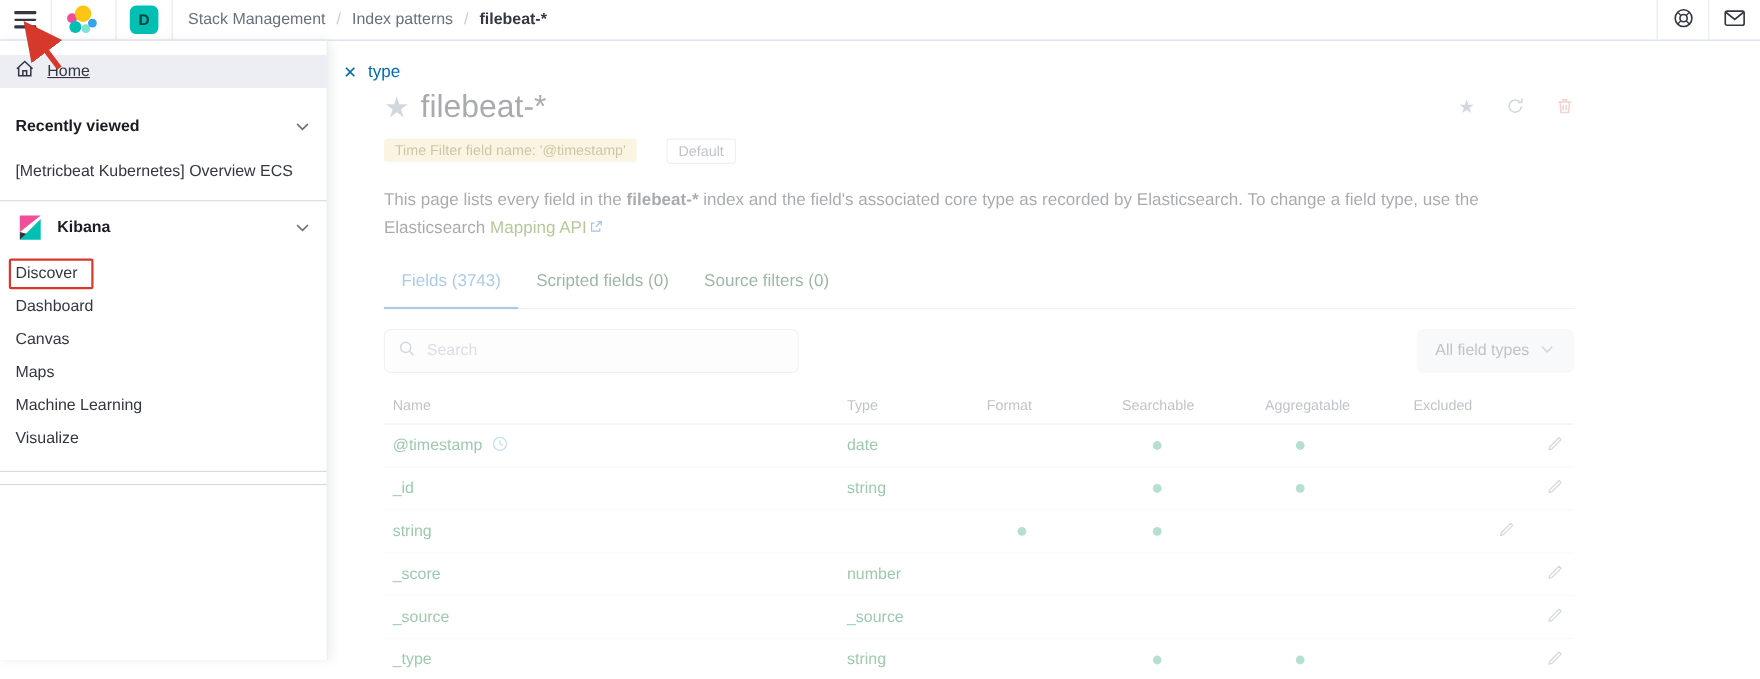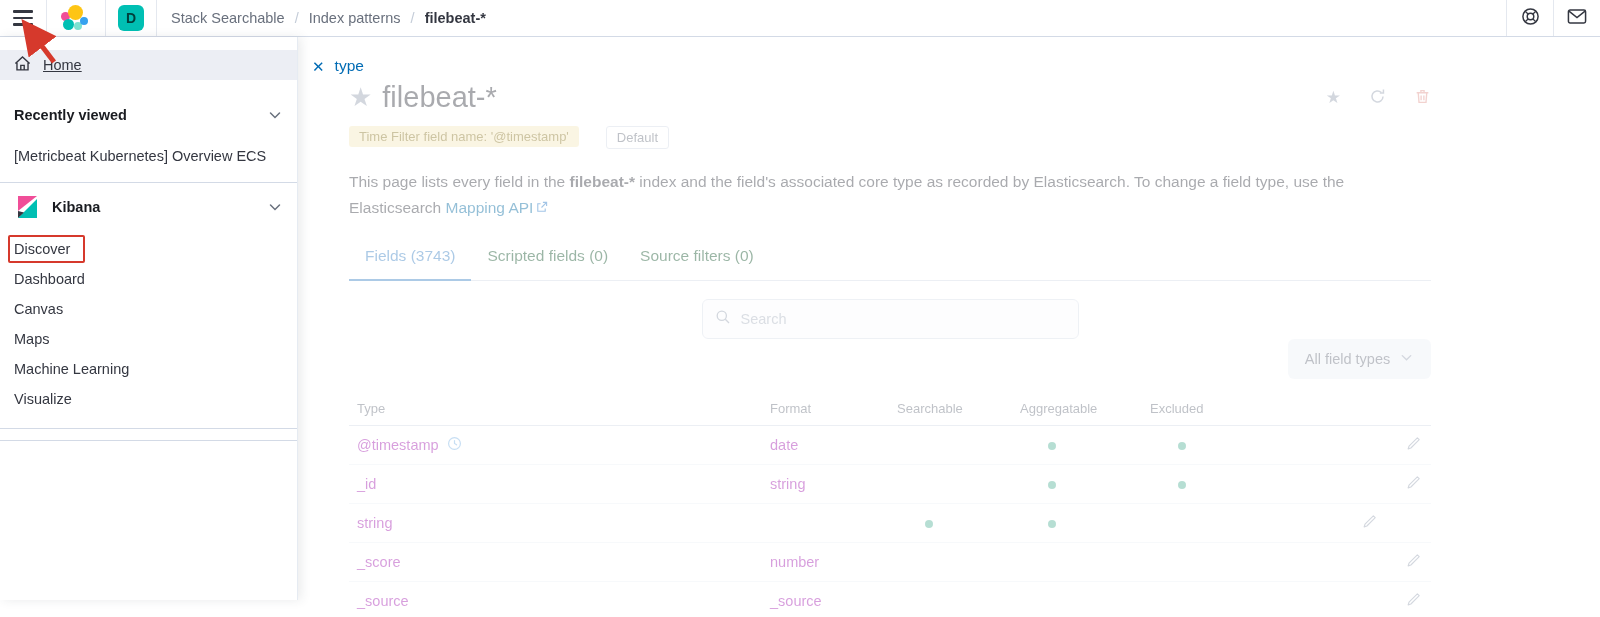--- a/index.html
+++ b/index.html
@@ -74,44 +74,44 @@
   .act-star { font-size:17px; color:#98a2b3; }
   .act-refresh { color:#98a2b3; }
   .act-trash { color:#e1968f; }
 
   .badge-row { margin-top:12px; display:flex; align-items:flex-start; gap:27px; }
   .badge { font-size:13px; padding:3px 10px; border-radius:3px; white-space:nowrap; }
   .badge.warning { background:#f5e8bd; color:#8a7626; }
   .badge.default { background:#fff; border:1px solid #d3dae6; color:#69707d; }
 
   .desc { margin-top:20px; font-size:15.5px; line-height:1.65; color:#343741; max-width:1035px; }
-  .desc .link { color:#0369a1; cursor:pointer; text-decoration:none; }
+  .desc .link { color:#4d7c0f; cursor:pointer; text-decoration:none; }
   .link-icon { color:#2476c6; margin-left:2px; vertical-align:-1px; }
 
   .tabs { margin-top:26px; display:flex; border-bottom:1px solid #d3dae6; }
   .tab { font-size:15.5px; color:#14532d; padding:0 16px 14px; cursor:pointer; }
   .tab:first-child { padding-left:16px; }
   .tab.active { color:#3b82c4; border-bottom:2px solid #3b82c4; margin-bottom:-1px; }
 
-  .controls-row { margin-top:18px; display:flex; align-items:center;flex-direction:column; }
+  .controls-row { margin-top:18px; display:flex; align-items:center; }
   .search-box { width:377px; height:40px; border:1px solid #d8dee9; border-radius:6px; background:#fbfcfd;
     display:flex; align-items:center; padding:0 12px; gap:10px; color:#98a2b3; }
   .search-box input { border:none; outline:none; background:transparent; font-size:14.5px; flex:1;
     font-family:"Liberation Sans", sans-serif; color:#343741; }
   .search-box input::placeholder { color:#aab2c0; }
   .type-filter { margin-left:auto; width:143px; height:40px; background:#eef1f7; border-radius:6px;
     display:flex; align-items:center; justify-content:center; gap:9px; font-size:14.5px;
     color:#69707d; cursor:pointer; }
 
   .fields-table { margin-top:22px; }
   .t-row { display:grid; grid-template-columns:413px 127px 123px 130px 135px 110px 1fr;
     align-items:center; }
   .t-head { border-bottom:1px solid #d3dae6; padding-bottom:9px; }
   .t-head .t-cell { font-size:13px; color:#69707d; }
-  .t-body .t-row { height:39px; border-bottom:1px solid #eef1f6; font-size:14.5px; color:#a21caf; }
+  .t-body .t-row { height:39px; border-bottom:1px solid #eef1f6; font-size:14.5px; color:#15803d; }
   .t-cell { padding-left:8px; }
   .name-cell { display:flex; align-items:center; gap:8px; }
   .dot { display:inline-block; width:8px; height:8px; border-radius:50%; background:#54b399;
     margin-left:28px; }
   .action-cell { display:flex; justify-content:flex-end; padding-right:10px; color:#98a2b3;
     cursor:pointer; }
 </style>
 </head>
 <body>
 
@@ -126,21 +126,21 @@
     <i class="c-pink"></i>
       <i class="c-yellow"></i>
       <i class="c-teal"></i>
       <i class="c-green"></i>
       <i class="c-blue"></i>
   </div>
   <div class="vdiv"></div>
   <div class="avatar">D</div>
   <div class="vdiv"></div>
   <nav class="breadcrumbs">
-      <span class="crumb">Stack Searchable</span>
+      <span class="crumb">Stack Management</span>
       <span class="crumb-sep">/</span>
       <span class="crumb">Index patterns</span>
       <span class="crumb-sep">/</span>
       <span class="crumb last">filebeat-*</span>
     </nav>
   <div class="header-spacer"></div>
   <div class="vdiv"></div>
   <button class="icon-btn">
     <span>
       <svg width="19" height="19" viewBox="0 0 18 18">
@@ -292,20 +292,21 @@
           <span>
             <svg width="15" height="15" viewBox="0 0 16 16">
                 <path d="M3.5 6l4.5 4.5L12.5 6" fill="none" stroke="#98a2b3" stroke-width="1.5" stroke-linecap="round"></path>
               </svg>
           </span>
         </div>
       </div>
 
       <div class="fields-table">
         <div class="t-row t-head">
+            <div class="t-cell">Name</div>
             <div class="t-cell">Type</div>
             <div class="t-cell">Format</div>
             <div class="t-cell">Searchable</div>
             <div class="t-cell">Aggregatable</div>
             <div class="t-cell">Excluded</div>
             <div class="t-cell"></div>
           </div>
         <div class="t-body">
             <div class="t-row">
               <div class="t-cell name-cell">

